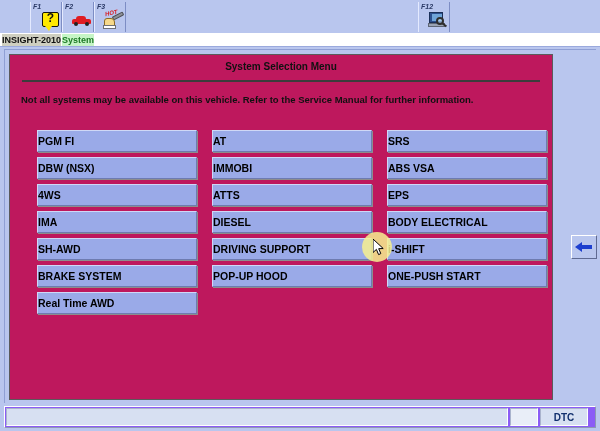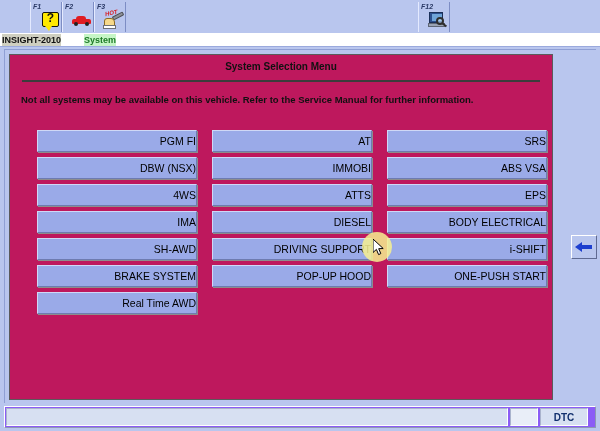--- a/index.html
+++ b/index.html
@@ -218,21 +218,21 @@
     padding: 0 0;
     box-sizing: border-box;
     white-space: nowrap;
   }
   .tchip.model {
     left: 2px;
     background: #cfcfc0;
     color: #101010;
   }
   .tchip.mode {
-    left: 84px;
+    left: 62px;
     background: #c6f5c6;
     color: #1d7a26;
   }
 
   
   .frame {
     position: absolute;
     left: 4px; top: 49px;
     width: 592px; height: 354px;
     background: #b9c6ee;
@@ -294,23 +294,23 @@
     margin-bottom: 5px;
     background: #9aaae8;
     border-top: 1px solid #cfd8f6;
     border-left: 1px solid #cfd8f6;
     border-right: 1px solid #6e7bb0;
     border-bottom: 1px solid #6e7bb0;
     box-shadow: 1px 1px 0 #8d8d8d;
     box-sizing: border-box;
     color: #000000;
     font-size: 10.5px;
-    font-weight: normal;
+    font-weight: bold;
     line-height: 20px;
-    text-align: right;
+    text-align: left;
     cursor: default;
     user-select: none;
   }
 
   
   .backbtn {
     position: absolute;
     left: 566px; top: 185px;
     width: 26px; height: 24px;
     background: #b9c6ee;

